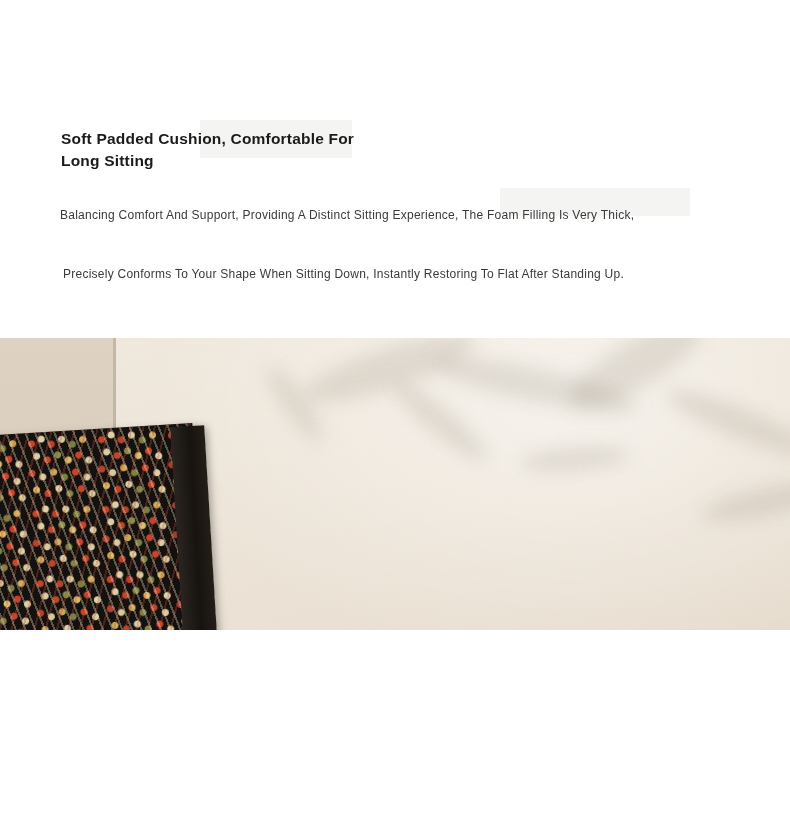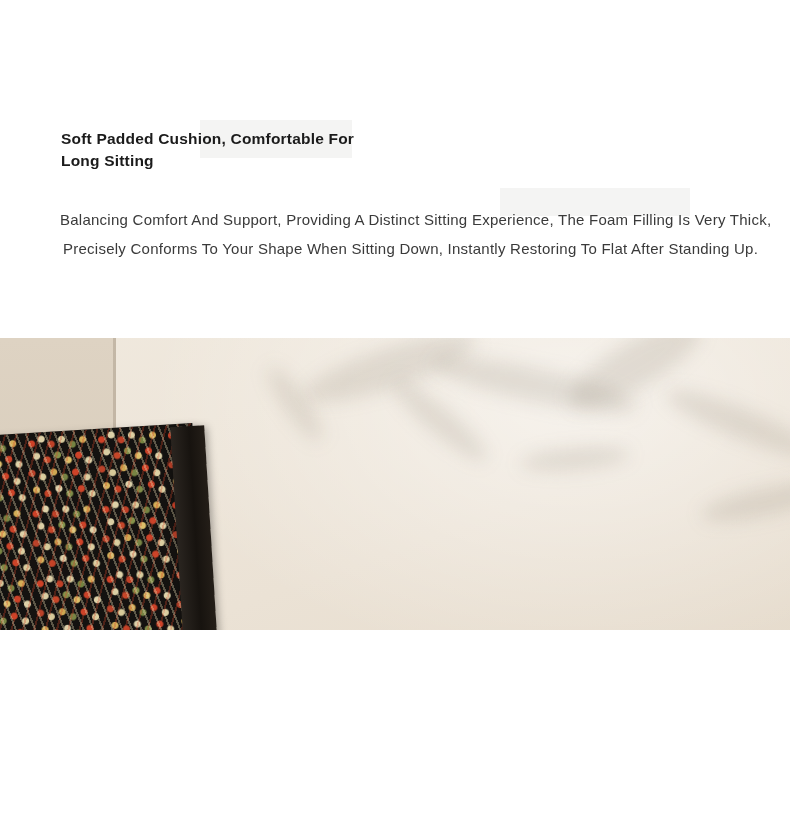--- a/index.html
+++ b/index.html
@@ -38,29 +38,29 @@
     width: 330px;
     font-size: 15.5px;
     font-weight: bold;
     line-height: 1.45;
     letter-spacing: 0.2px;
     color: #1b1b1b;
   }
   .subline {
     position: absolute;
     left: 60px;
-    font-size: 15px;
+    font-size: 12px;
     font-weight: normal;
     line-height: 1.5;
     letter-spacing: 0.25px;
     color: #3a3a3a;
     white-space: nowrap;
   }
   .subline-1 { top: 194px; }
-  .subline-2 { left: 63px; top: 223px; text-align: right; }
+  .subline-2 { left: 63px; top: 253px; text-align: right; }
 
   
   .ghost {
     position: absolute;
     background: #f4f4f3;
   }
   .ghost-1 { left: 200px; top: 120px; width: 152px; height: 38px; }
   .ghost-2 { left: 500px; top: 188px; width: 190px; height: 28px; }
 
   

